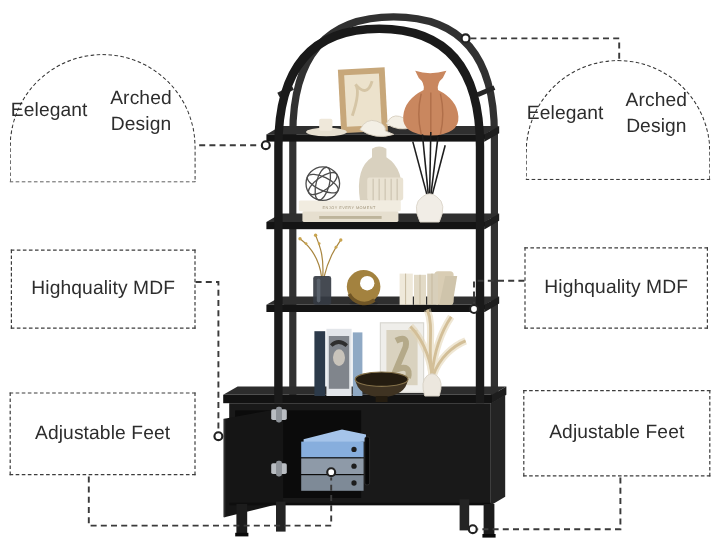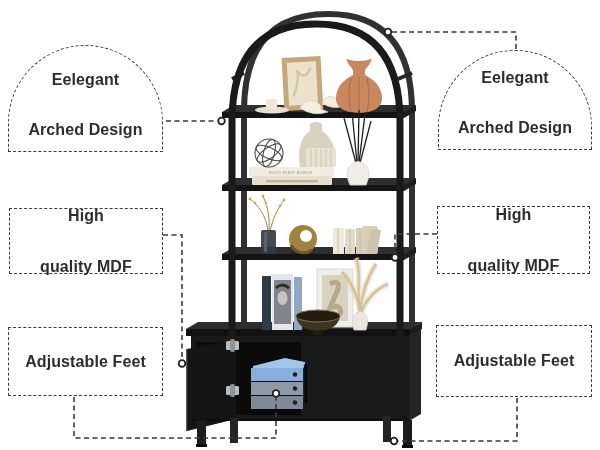--- a/index.html
+++ b/index.html
@@ -1,20 +1,20 @@
 <!DOCTYPE html>
 <html><head>
 <meta charset="utf-8">
 <style>
   html,body{margin:0;padding:0;background:#fff;}
   .stage{position:relative;width:600px;height:450px;background:#fff;overflow:hidden;
          font-family:"Liberation Sans",sans-serif;}
-  .callout{position:absolute;border:1.6px dashed #3c3c3c;display:flex;flex-direction:column;
+  .callout{position:absolute;border:1.6px dashed #3c3c3c;display:flex;flex-direction:row;
            align-items:center;justify-content:center;text-align:center;color:#2d2d2d;
-           font-weight:700;font-size:16px;line-height:1.32;letter-spacing:.1px;box-sizing:border-box;gap:29px;}
+           font-weight:400;font-size:16px;line-height:1.32;letter-spacing:.1px;box-sizing:border-box;}
   .dome{justify-content:flex-end;padding-bottom:11px;}
   .c-left-arched{left:8px;top:45px;width:155px;height:107px;border-radius:78px 78px 0 0;}
   .c-right-arched{left:438px;top:50px;width:154px;height:100px;border-radius:77px 77px 0 0;}
   .c-left-mdf{left:9px;top:208px;width:154px;height:66px;}
   .c-right-mdf{left:437px;top:206px;width:153px;height:68px;}
   .c-left-feet{left:8px;top:327px;width:155px;height:69px;}
   .c-right-feet{left:436px;top:325px;width:156px;height:72px;}
   svg.layer{position:absolute;left:0;top:0;pointer-events:none;}
 </style>
 </head>

